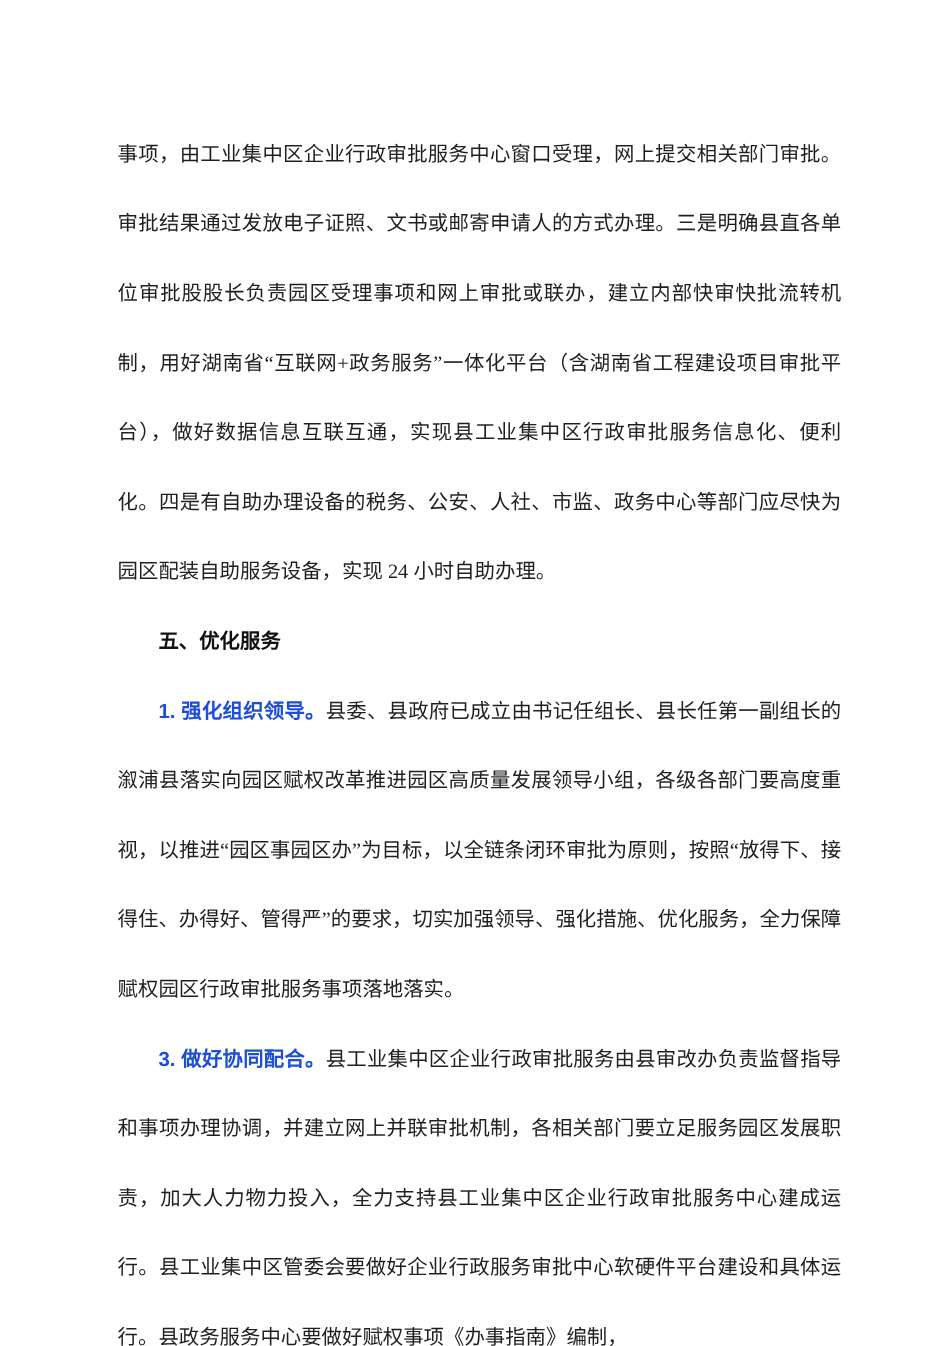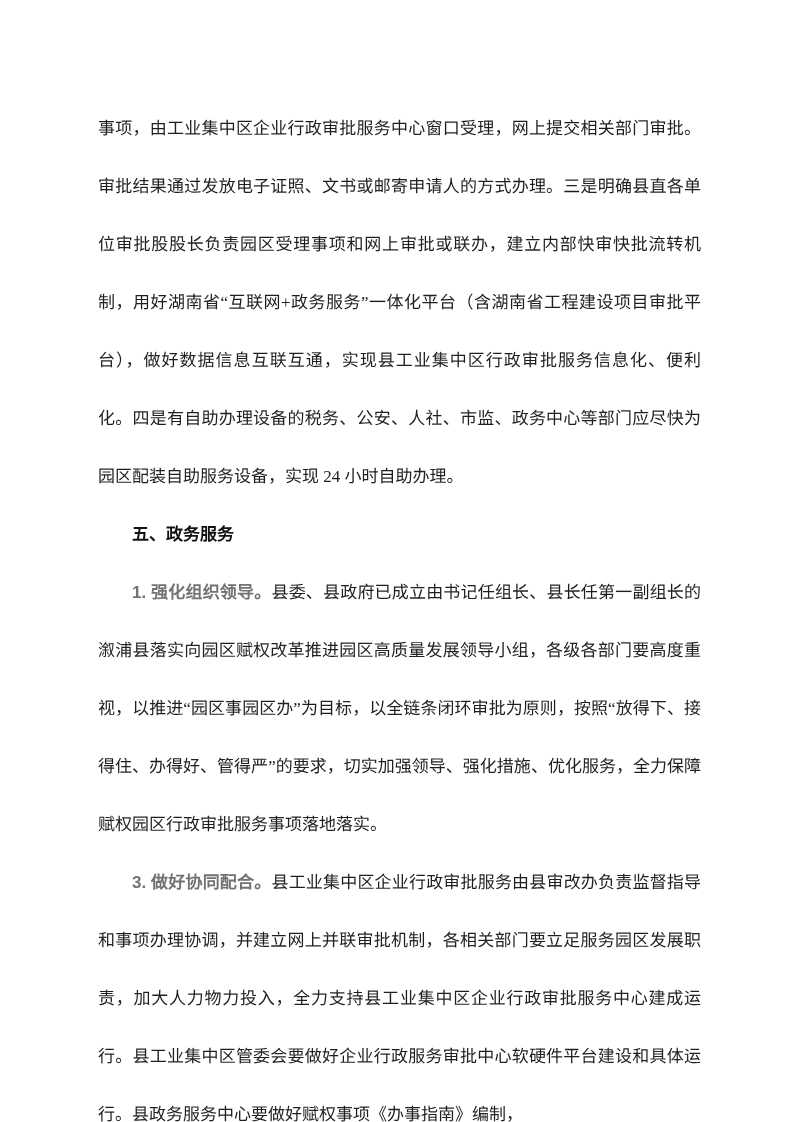--- a/index.html
+++ b/index.html
@@ -35,31 +35,31 @@
   .heading {
     text-indent: 2em;
     text-align: left;
     font-family: "Liberation Sans", "DejaVu Sans", sans-serif;
     font-weight: 700;
     color: #111111;
   }
   .lead {
     font-family: "Liberation Sans", "DejaVu Sans", sans-serif;
     font-weight: 700;
-    color: #737373;
+    color: #1d4ed8;
   }
 </style>
 </head>
 <body>
 
 <div class="page">
   <div class="doc-body">
 
     <p class="para"><span>事项，由工业集中区企业行政审批服务中心窗口受理，网上提交相关部门审批。审批结果通过发放电子证照、文书或邮寄申请人的方式办理。三是明确县直各单位审批股股长负责园区受理事项和网上审批或联办，建立内部快审快批流转机制，用好湖南省“互联网+政务服务”一体化平台（含湖南省工程建设项目审批平台），做好数据信息互联互通，实现县工业集中区行政审批服务信息化、便利化。四是有自助办理设备的税务、公安、人社、市监、政务中心等部门应尽快为园区配装自助服务设备，实现 24 小时自助办理。</span></p>
 
-    <p class="para heading"><span>五、政务服务</span></p>
+    <p class="para heading"><span>五、优化服务</span></p>
 
     <p class="para indent"><span class="lead">1. 强化组织领导。</span><span>县委、县政府已成立由书记任组长、县长任第一副组长的溆浦县落实向园区赋权改革推进园区高质量发展领导小组，各级各部门要高度重视，以推进“园区事园区办”为目标，以全链条闭环审批为原则，按照“放得下、接得住、办得好、管得严”的要求，切实加强领导、强化措施、优化服务，全力保障赋权园区行政审批服务事项落地落实。</span></p>
 
     <p class="para indent"><span class="lead">3. 做好协同配合。</span><span>县工业集中区企业行政审批服务由县审改办负责监督指导和事项办理协调，并建立网上并联审批机制，各相关部门要立足服务园区发展职责，加大人力物力投入，全力支持县工业集中区企业行政审批服务中心建成运行。县工业集中区管委会要做好企业行政服务审批中心软硬件平台建设和具体运行。县政务服务中心要做好赋权事项《办事指南》编制，</span></p>
 
   </div>
 </div>
 
 </body></html>

